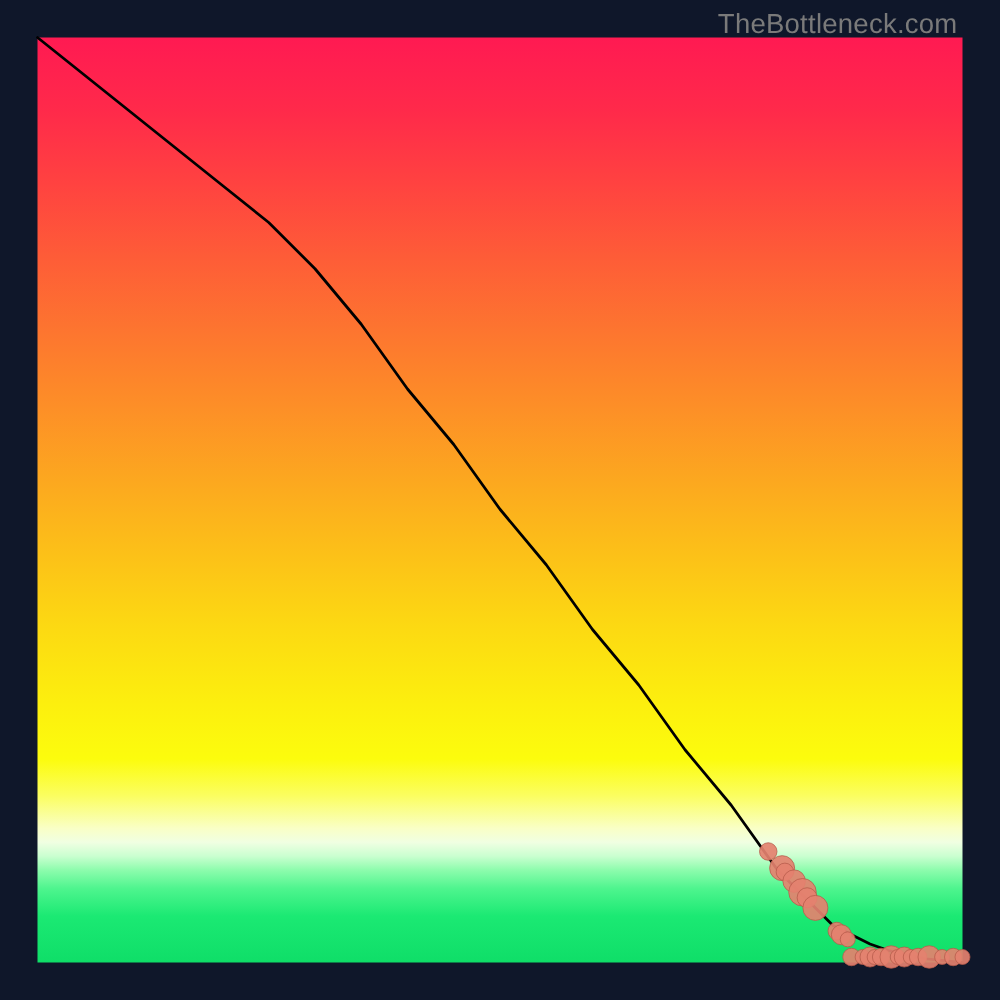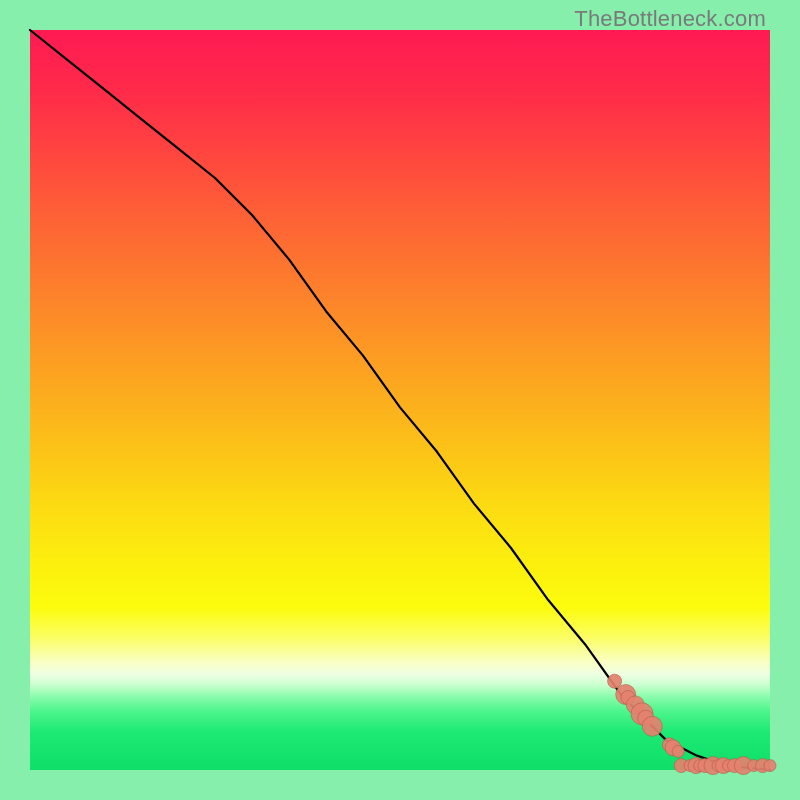--- a/index.html
+++ b/index.html
@@ -8,21 +8,21 @@
     width: 800px;
     height: 800px;
     background: #000;
     overflow: hidden;
     font-family: Arial, Helvetica, sans-serif;
   }
   .frame {
     position: relative;
     width: 800px;
     height: 800px;
-    background: #86efac;
+    background: #0f172a;
   }
   .plot-area {
     position: absolute;
     left: 30px;
     top: 30px;
     width: 740px;
     height: 740px;
     
     background: linear-gradient(
       to bottom,

